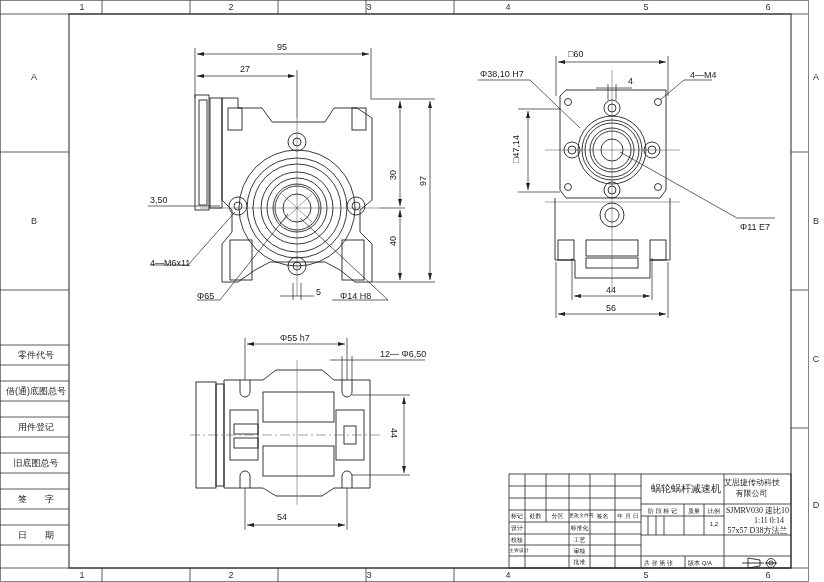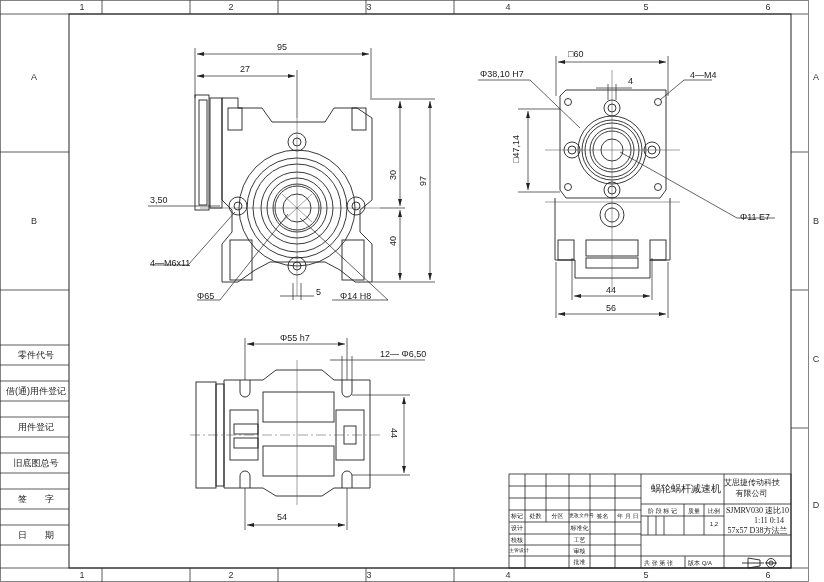--- a/index.html
+++ b/index.html
@@ -315,21 +315,21 @@
 </div>
 <div>
   <div class="zone-label" style="left:812px;top:72px;width:8px">A</div>
   <div class="zone-label" style="left:812px;top:216px;width:8px">B</div>
   <div class="zone-label" style="left:812px;top:354px;width:8px">C</div>
   <div class="zone-label" style="left:812px;top:500px;width:8px">D</div>
 </div>
 
 <div>
   <div class="side-cell" style="top:349px">零件代号</div>
-  <div class="side-cell" style="top:385px">借(通)用件登记</div>
+  <div class="side-cell" style="top:385px">借(通)底图总号</div>
   <div class="side-cell" style="top:421px">用件登记</div>
   <div class="side-cell" style="top:457px">旧底图总号</div>
   <div class="side-cell" style="top:493px">签　　字</div>
   <div class="side-cell" style="top:529px">日　　期</div>
 </div>
 
 <div>
   <div class="dim" style="left:277px;top:42px">95</div>
   <div class="dim" style="left:240px;top:64px">27</div>
   <div class="dim" style="left:418px;top:176px;transform:rotate(-90deg)">97</div>
@@ -341,21 +341,21 @@
   <div class="dim" style="left:316px;top:287px">5</div>
   <div class="dim" style="left:340px;top:291px">Φ14 H8</div>
 </div>
 
 <div>
   <div class="dim" style="left:568px;top:49px">□60</div>
   <div class="dim" style="left:480px;top:69px">Φ38,10 H7</div>
   <div class="dim" style="left:628px;top:76px">4</div>
   <div class="dim" style="left:690px;top:70px">4—M4</div>
   <div class="dim" style="left:502px;top:144px;transform:rotate(-90deg)">□47,14</div>
-  <div class="dim" style="left:740px;top:212px">Φ11 E7</div>
+  <div class="dim" style="left:740px;top:222px">Φ11 E7</div>
   <div class="dim" style="left:606px;top:285px">44</div>
   <div class="dim" style="left:606px;top:303px">56</div>
 </div>
 
 <div>
   <div class="dim" style="left:280px;top:333px">Φ55 h7</div>
   <div class="dim" style="left:380px;top:349px">12— Φ6,50</div>
   <div class="dim" style="left:389px;top:428px;transform:rotate(90deg)">44</div>
   <div class="dim" style="left:277px;top:512px">54</div>
 </div>

